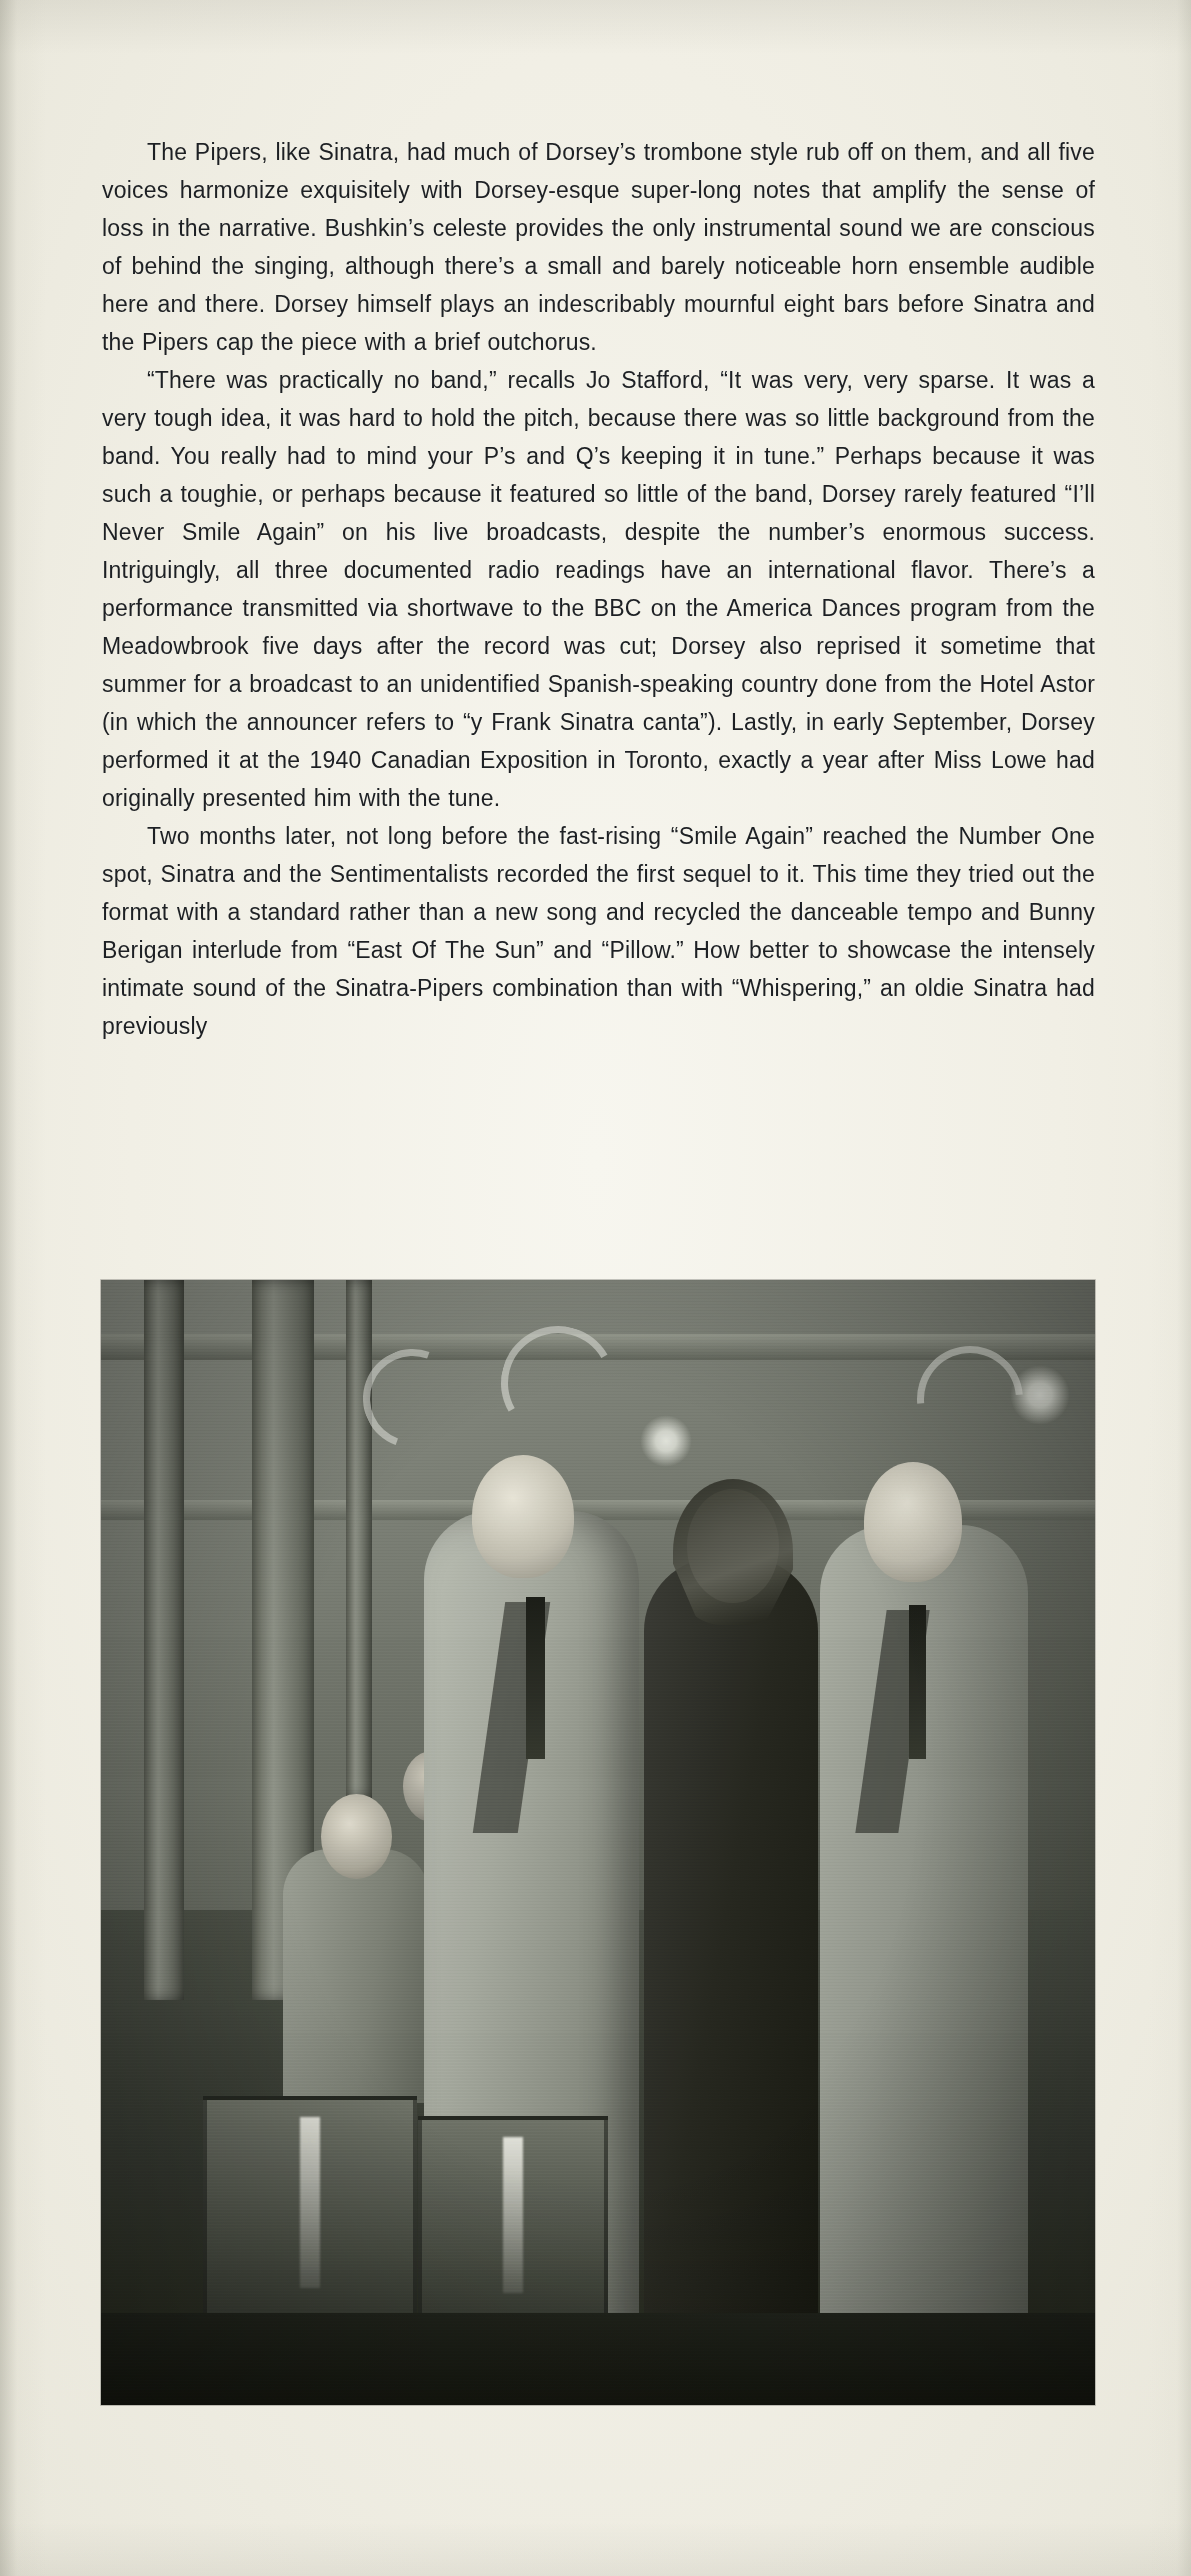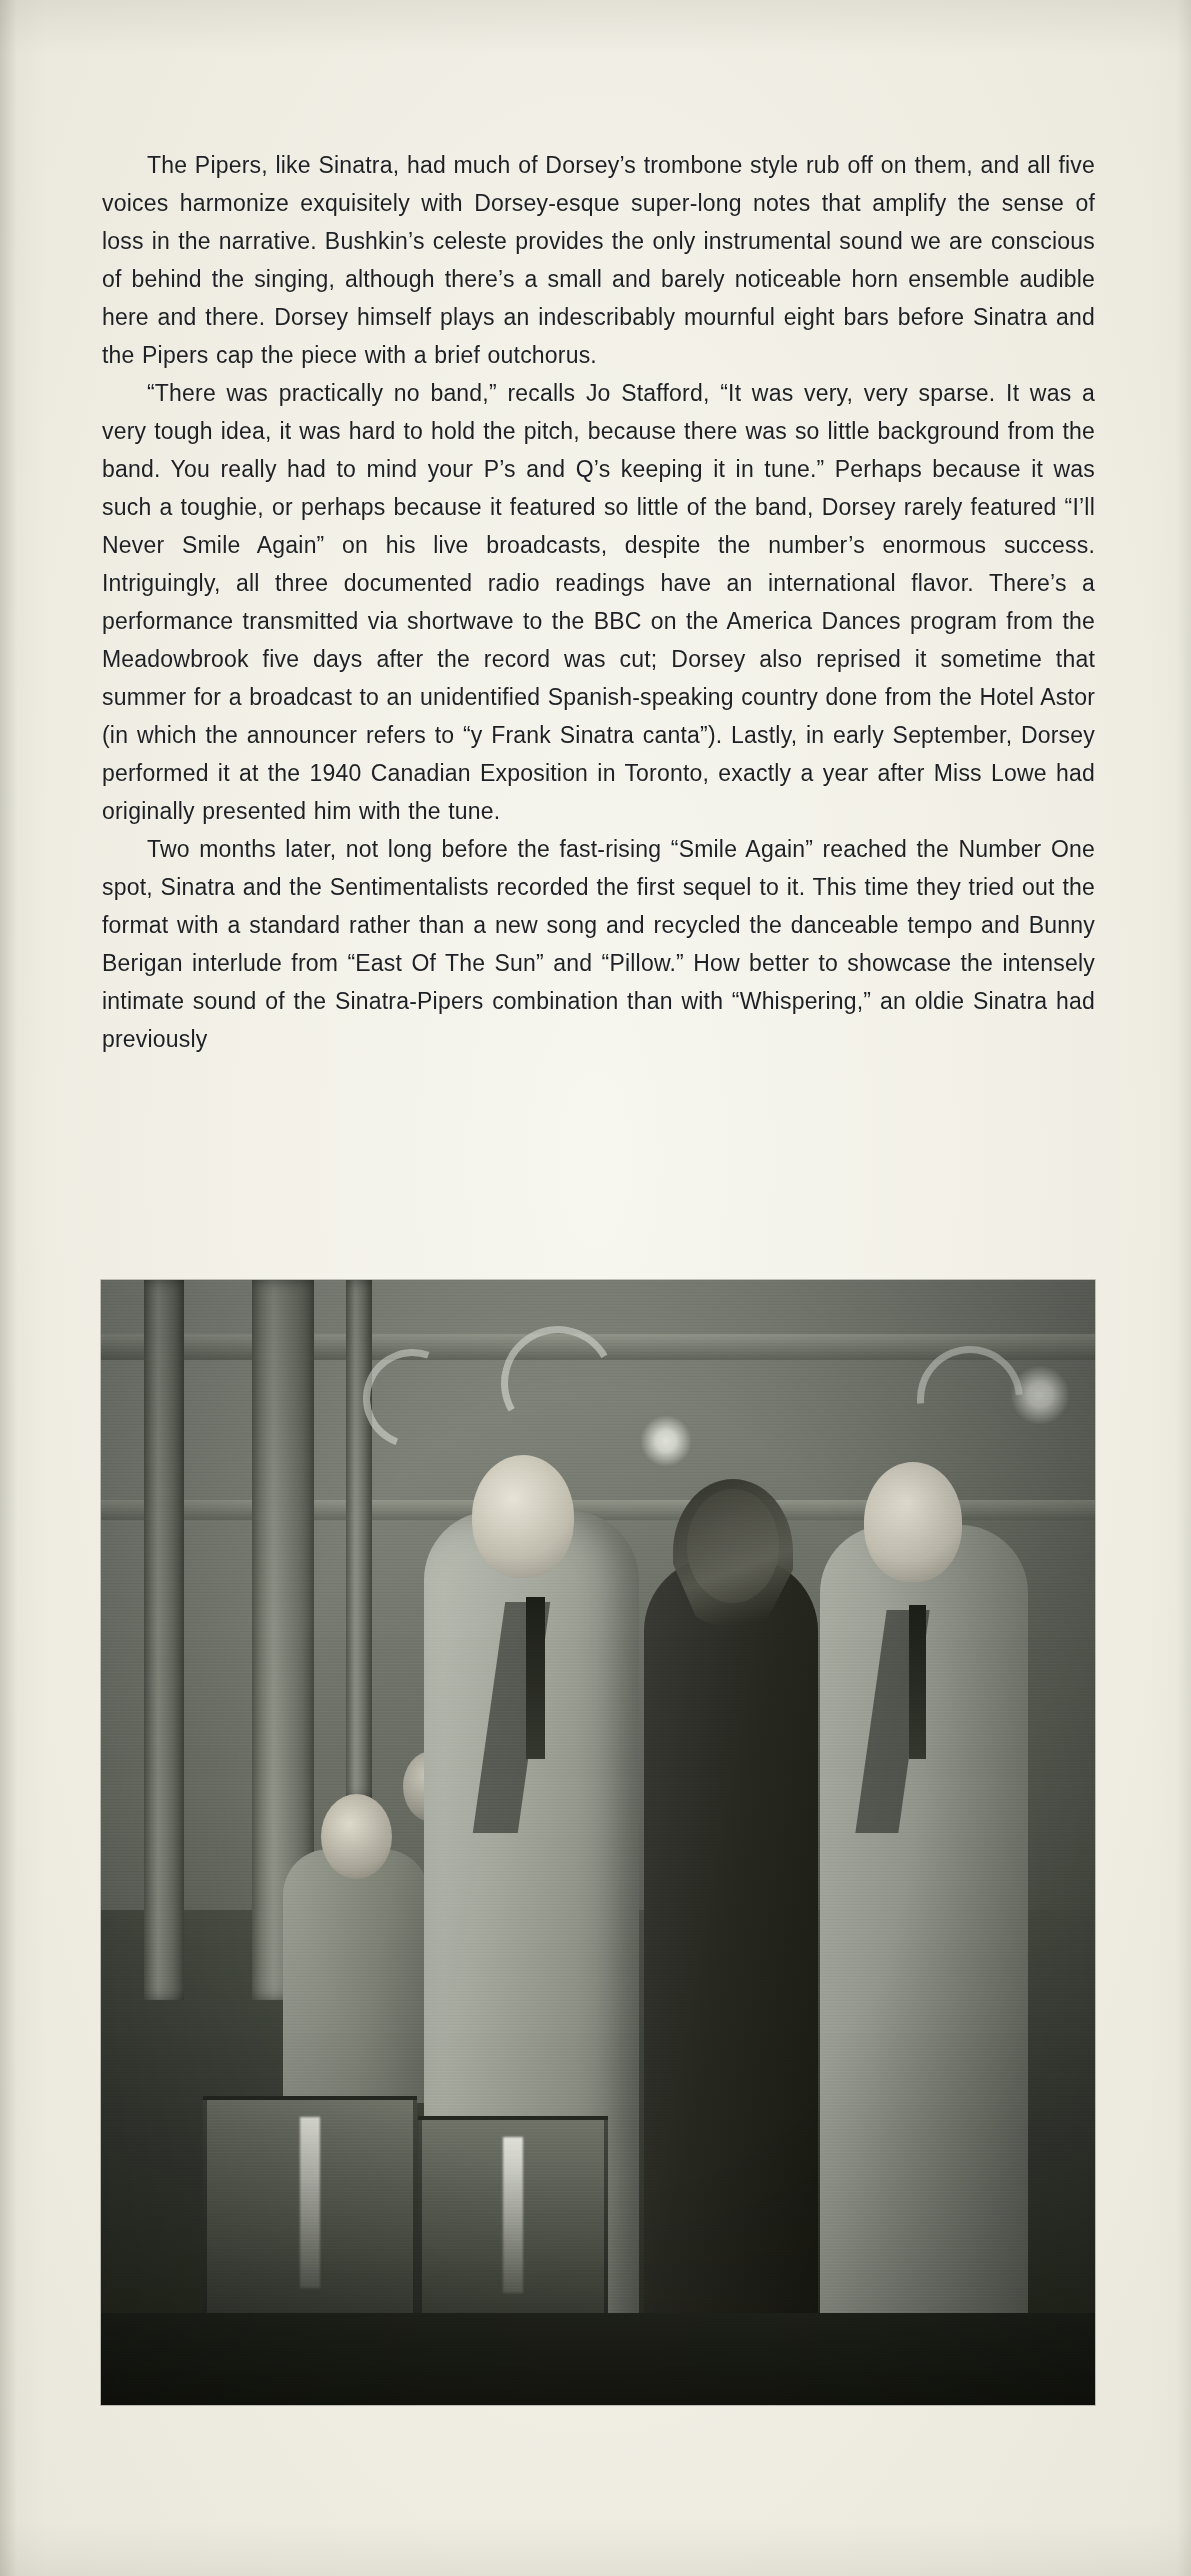--- a/index.html
+++ b/index.html
@@ -30,21 +30,21 @@
   .content {
     position: absolute;
     left: 0;
     top: 0;
     width: 1191px;
     height: 2576px;
   }
   .body-text {
     position: absolute;
     left: 102px;
-    top: 146px;
+    top: 133px;
     width: 993px;
     font-size: 23px;
     line-height: 38px;
     color: #1d2024;
     text-align: justify;
     letter-spacing: 0.2px;
     word-spacing: 0.9px;
   }
   .body-text p {
     margin: 0;

